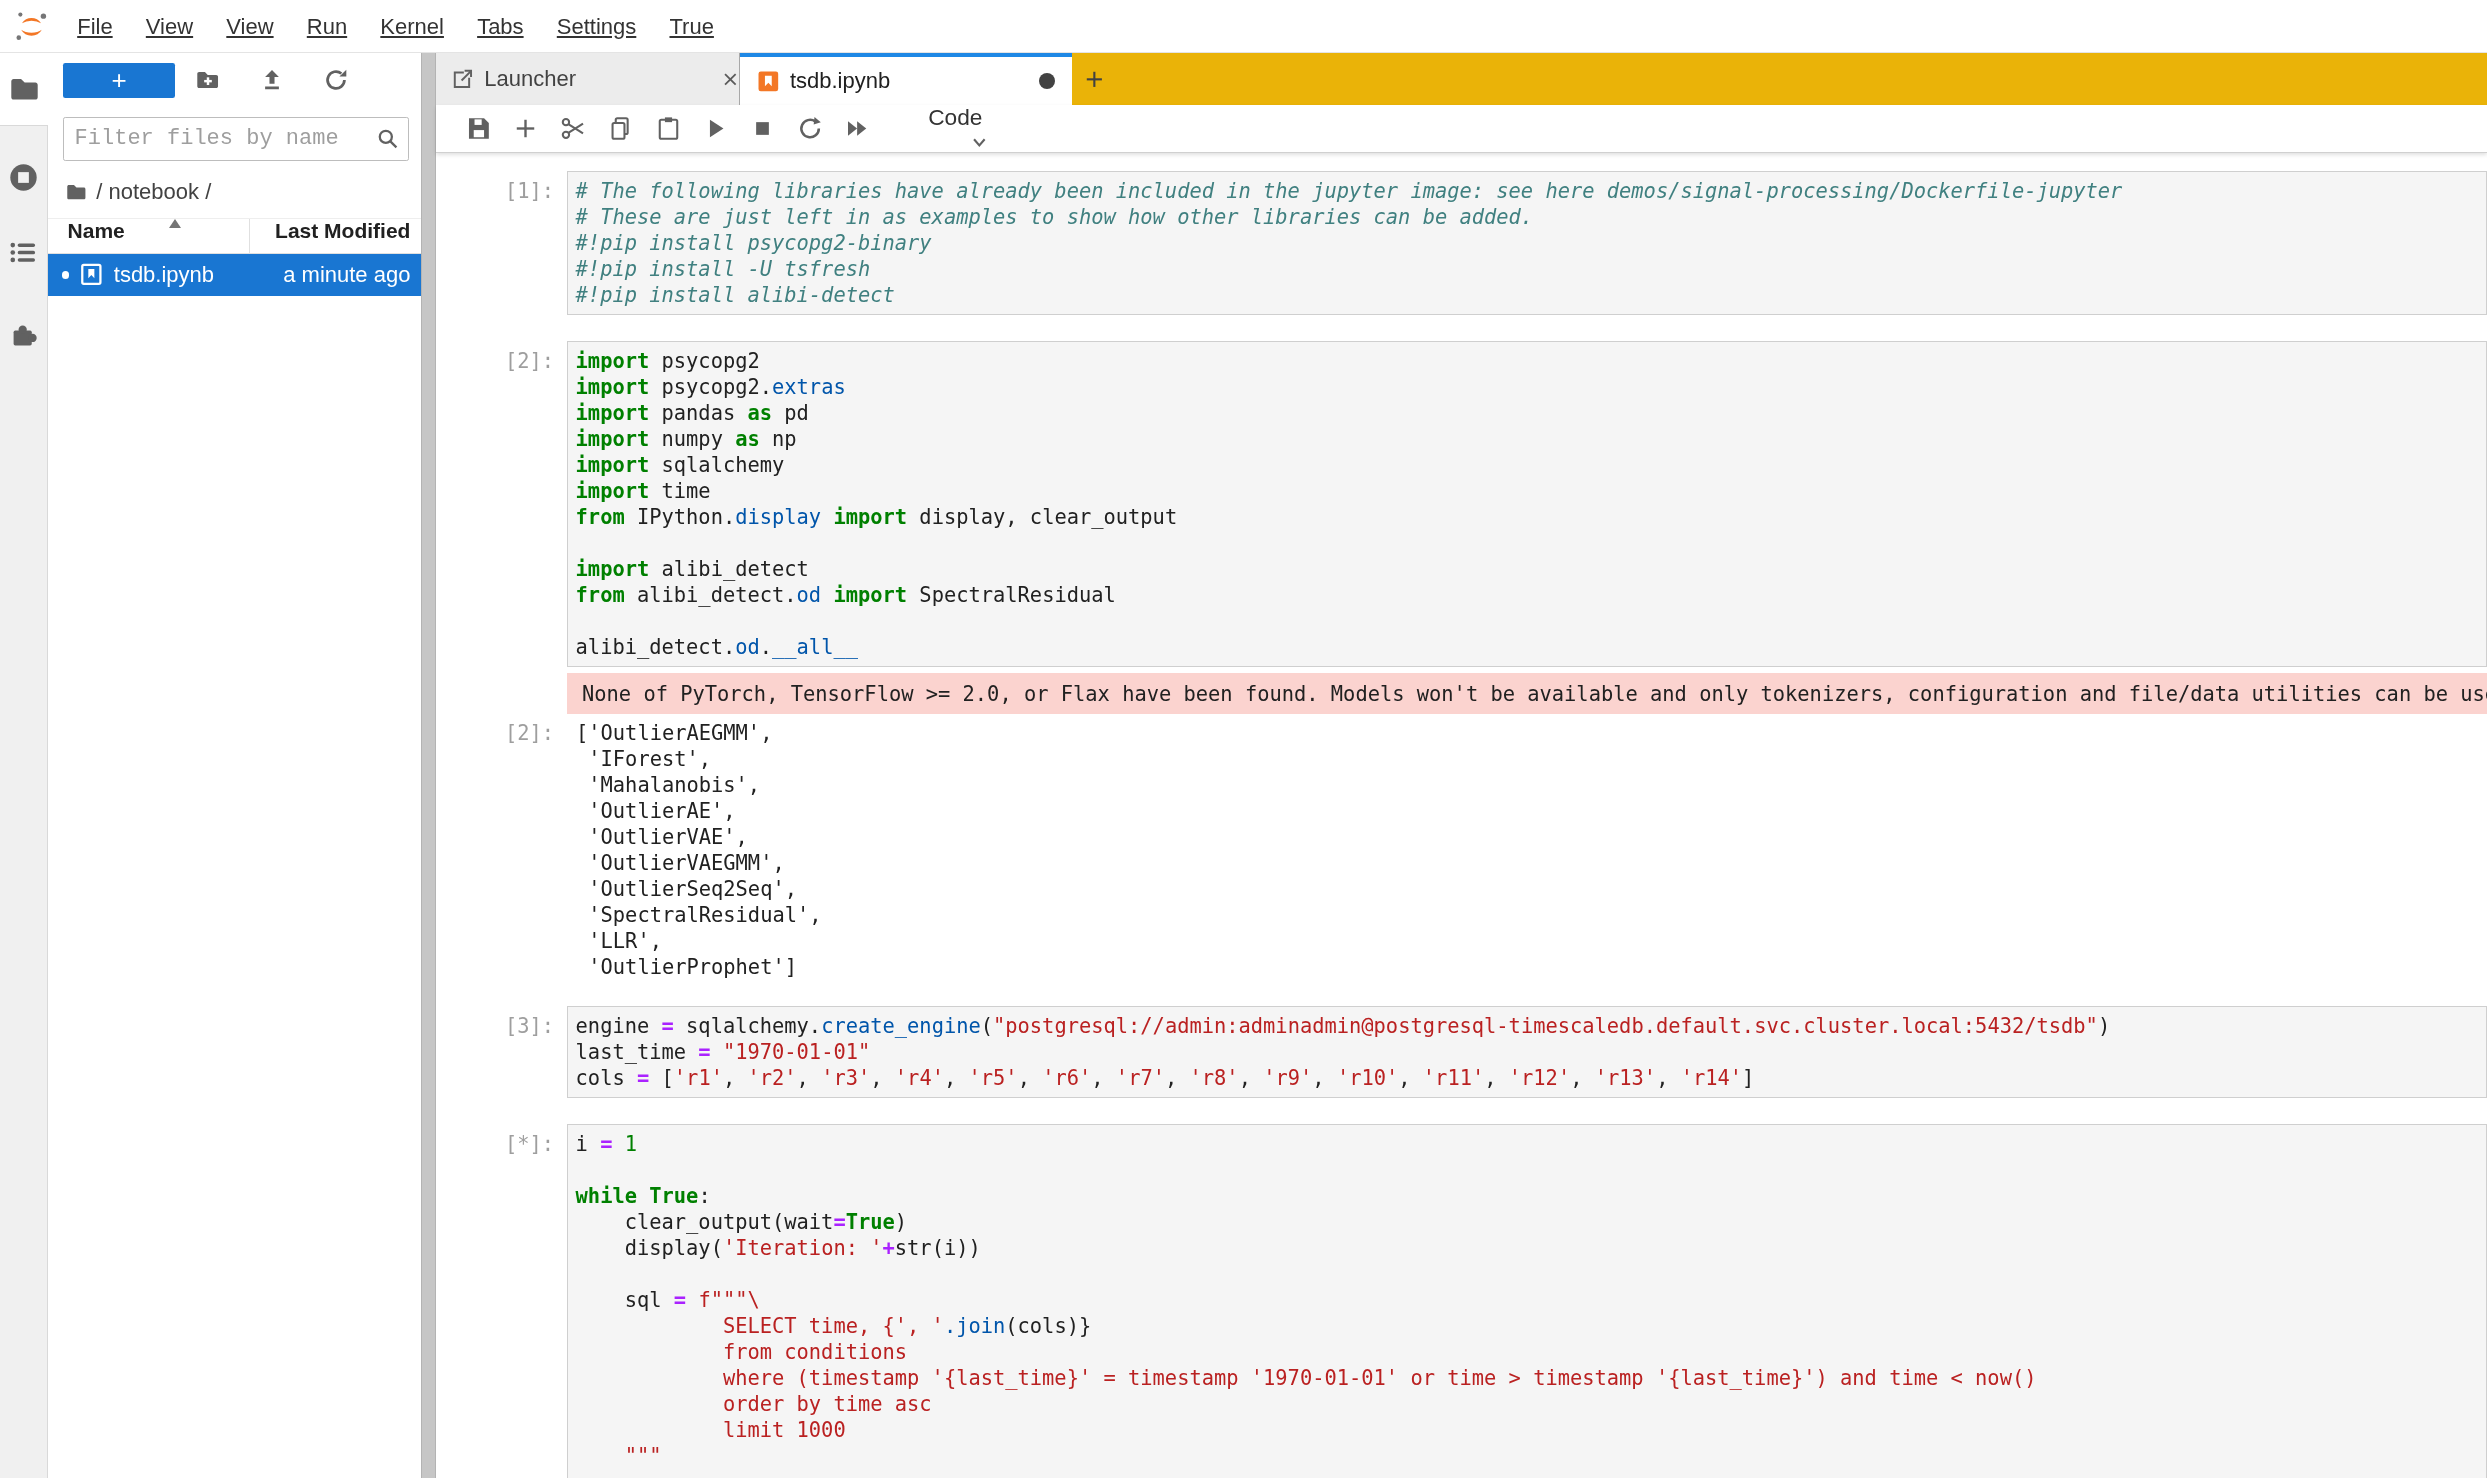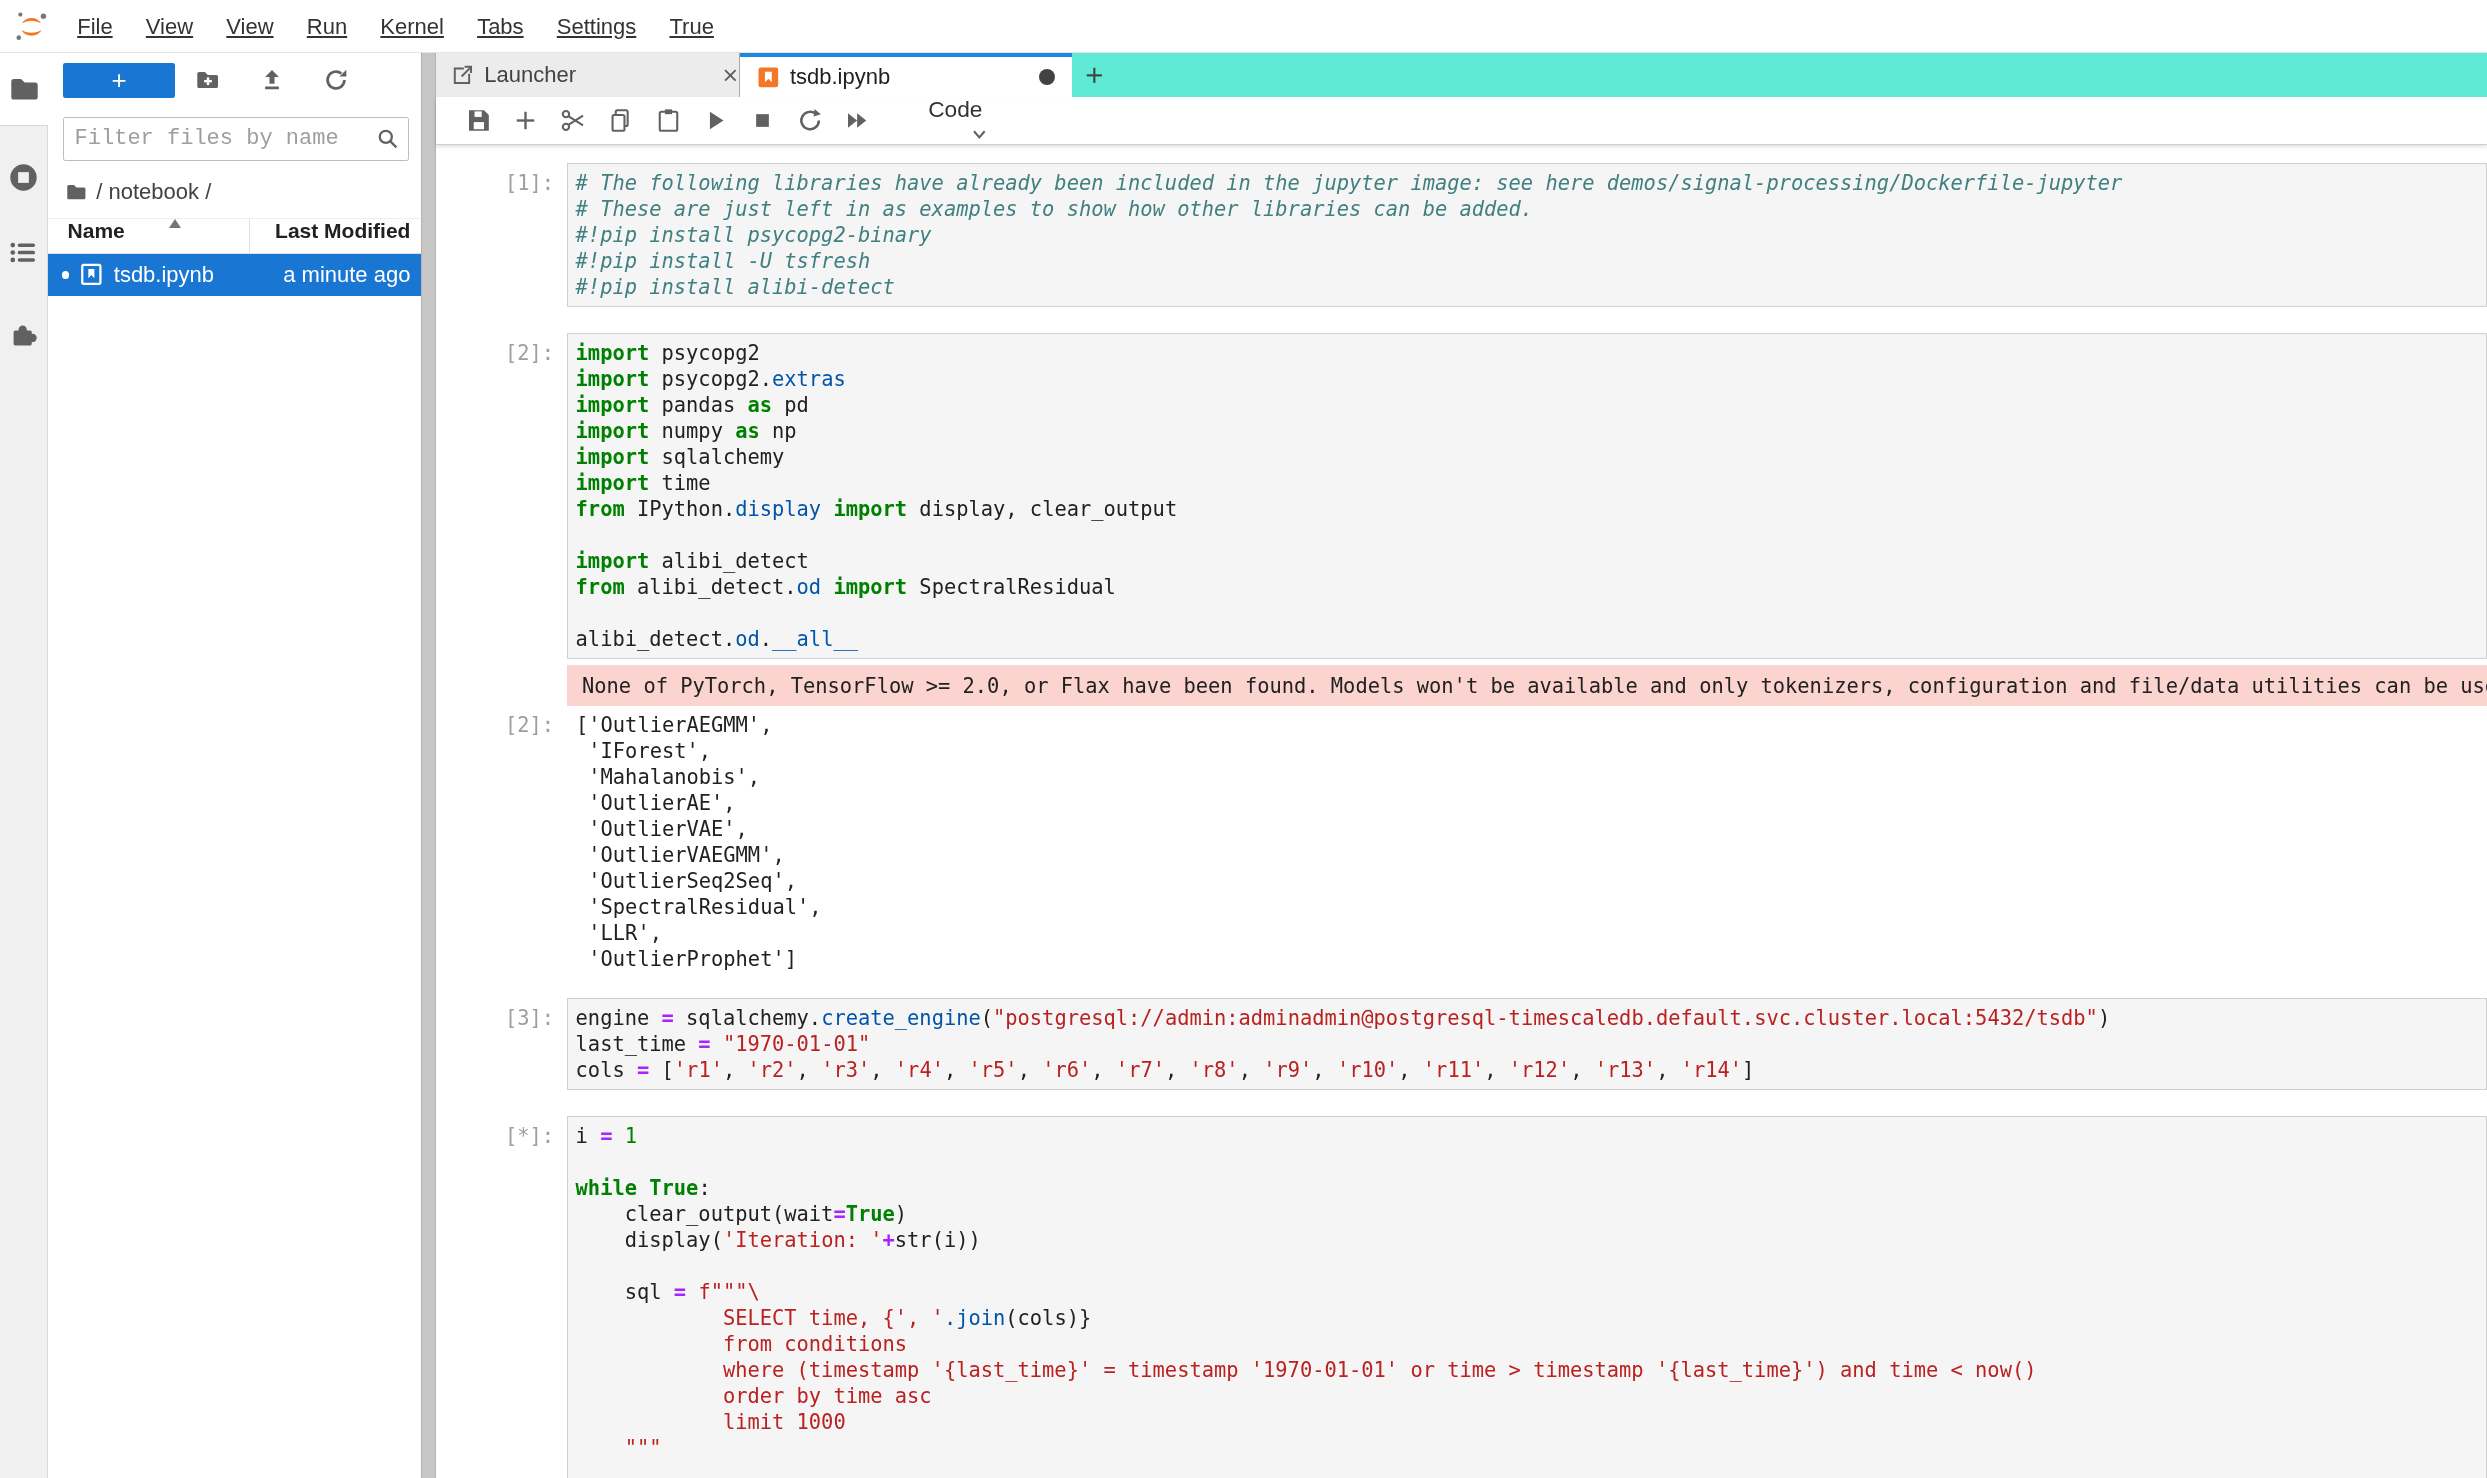--- a/index.html
+++ b/index.html
@@ -51,21 +51,21 @@
   .dirty-bullet{width:7.6px;height:7.6px;border-radius:50%;background:#fff;margin-right:11.3px;}
   .file-row .fname{margin-left:10.6px;}
   .file-row .fmod{margin-left:auto;padding-right:10.6px;}
   #fb-rest{flex:1;background:#fff;}
 
   
   #splitter{width:15px;background:#c6c6c6;border-left:0.8px solid #b3b3b3;border-right:0.8px solid #b3b3b3;}
 
   
   #workspace{flex:1;display:flex;flex-direction:column;min-width:0;}
-  #tab-bar{height:44px;background:#5eead4;display:flex;align-items:stretch;}
+  #tab-bar{height:52px;background:#eab308;display:flex;align-items:stretch;}
   .tab{display:flex;align-items:center;font-size:22px;}
   #tab-launcher{width:304px;background:#ececec;border-right:0.8px solid #a8a8a8;color:#424242;}
   #tab-launcher svg{margin-left:15px;}
   #tab-launcher .tab-label{margin-left:10.6px;}
   .close-btn{margin-left:auto;margin-right:12px;width:22.7px;height:22.7px;background:none;border:none;padding:0;}
   #tab-notebook{width:332px;background:#fff;border-top:4.5px solid #1e88e5;color:#212121;}
   #tab-notebook svg{margin-left:16.6px;}
   #tab-notebook .tab-label{margin-left:10.6px;}
   .dirty-dot{width:16px;height:16px;border-radius:50%;background:#424242;margin-left:auto;margin-right:16.6px;}
   #add-tab{width:44px;display:flex;align-items:center;justify-content:center;background:none;border:none;}

